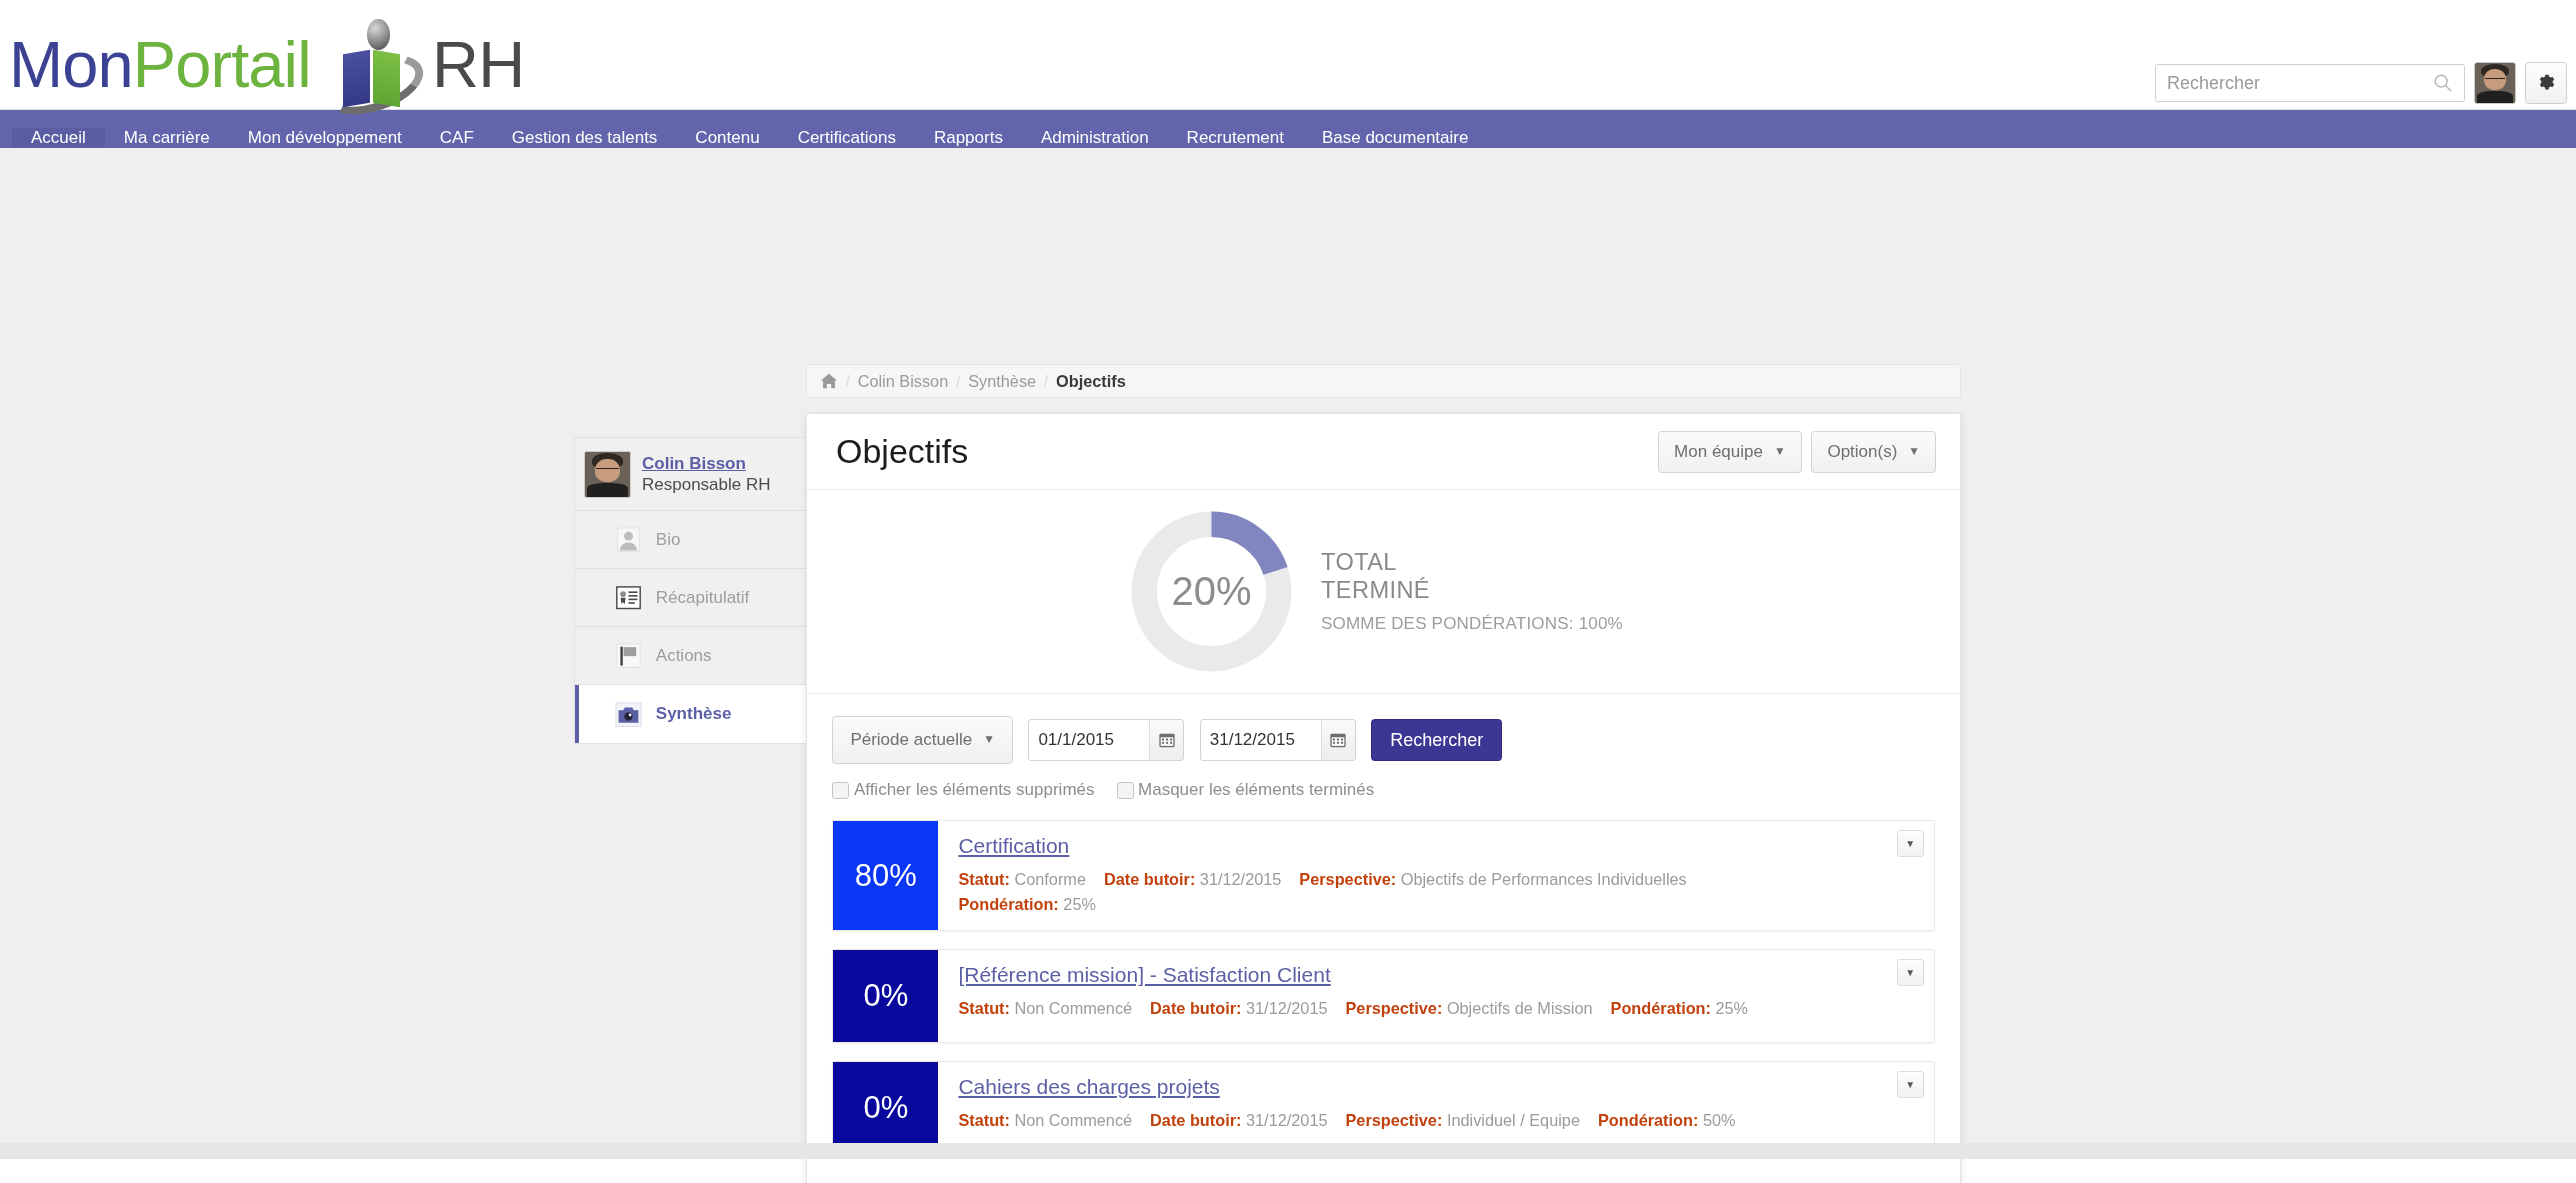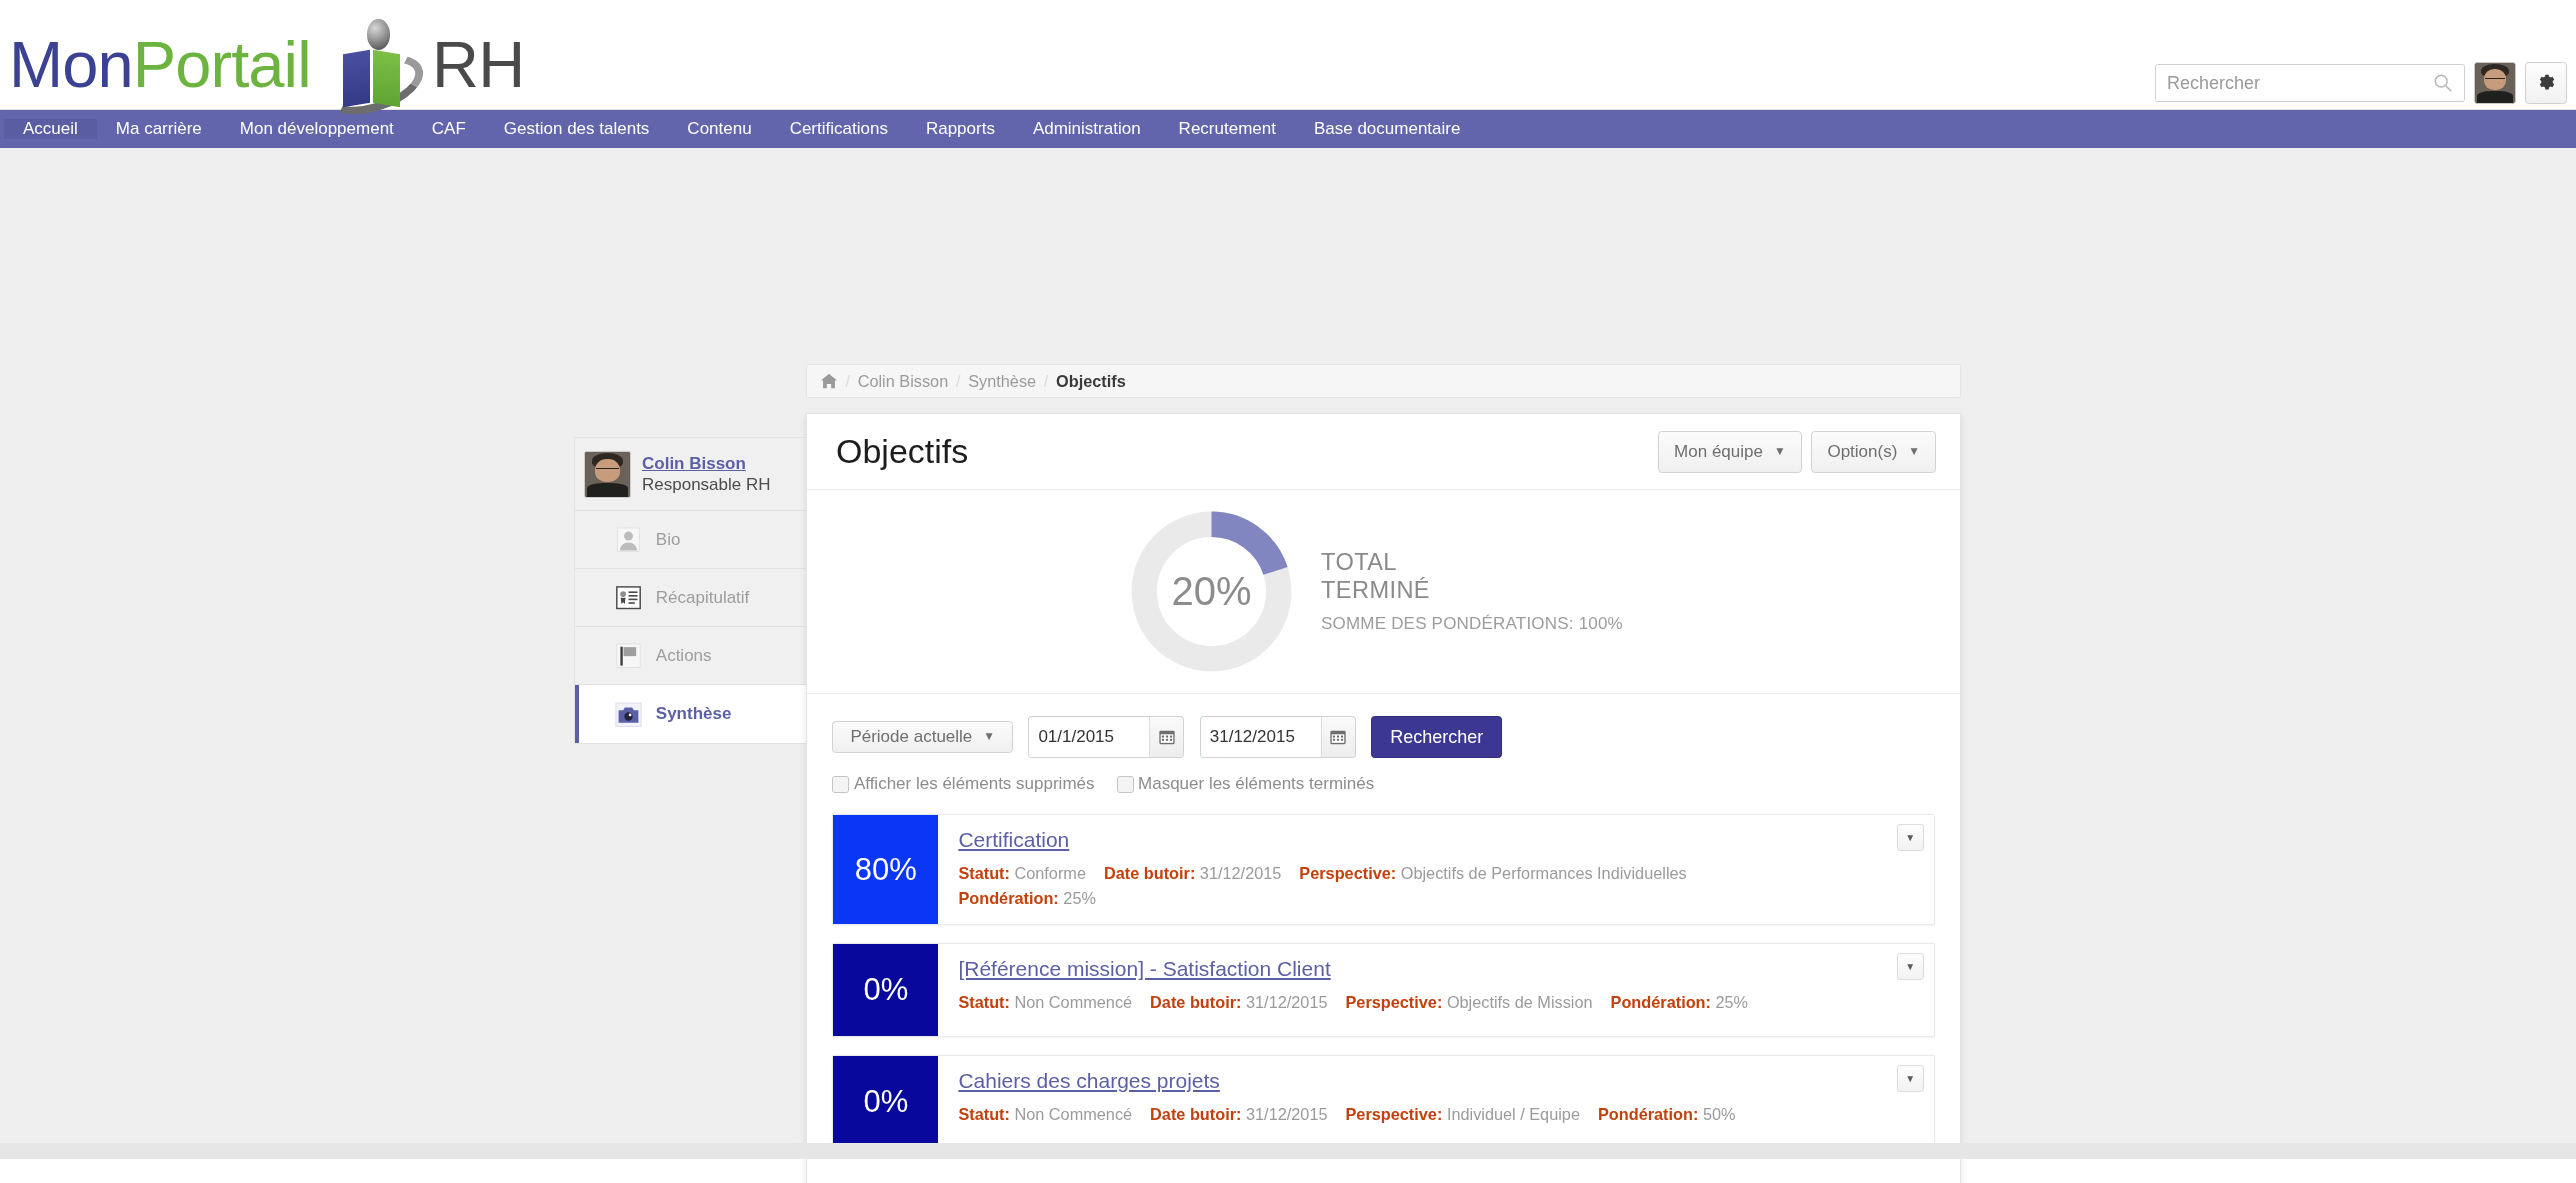--- a/index.html
+++ b/index.html
@@ -107,22 +107,22 @@
                 background:#c79c7c; border-radius:46% 46% 44% 44%; }
   .face .glasses { position:absolute; left:24%; top:37%; width:52%; height:9%;
                 border-top:1.8px solid #27231f; }
   .face .shirt { position:absolute; left:5%; bottom:0; width:90%; height:30%;
                 background:#20201f; border-radius:40% 40% 0 0; }
 
   
   .nav {
     height: 38px;
     background: #6265ab;
-    display: flex; align-items: center;
-    padding-left: 4px;
+    display: flex; align-items: flex-end;
+    padding-left: 12px;
   }
   .nav-item {
     display: flex; align-items: center;
     padding: 0 19px;
     color: #ffffff;
     font-size: 17px;
     white-space: nowrap;
     cursor: pointer;
   }
   .nav-item.active { background: #5a5da2; }
@@ -478,21 +478,21 @@
       </div>
       <div class="donut-text">
         <div class="dt-big">TOTAL</div>
         <div class="dt-big">TERMINÉ</div>
         <div class="dt-small">SOMME DES PONDÉRATIONS: 100%</div>
       </div>
     </div>
 
     <div class="filters">
       <div class="filter-row">
-        <div class="btn-grey" style="height:32px;padding:0 17px;">
+        <div class="btn-grey" style="height:48px;padding:0 17px;">
           <span>Période actuelle</span>
           <span class="caret">▼</span>
         </div>
         <div class="date-field">
           <input type="text" value="01/1/2015" style="">
           <span class="cal-btn">
             <svg width="18" height="18" viewBox="0 0 20 20" fill="#6e6e6e">
                 <rect x="1.5" y="3" width="17" height="15" rx="1.5"></rect>
                 <rect x="3" y="7" width="14" height="9.5" fill="#fff"></rect>
                 <rect x="4.3" y="8.4" width="2.4" height="2.2" fill="#6e6e6e"></rect>

